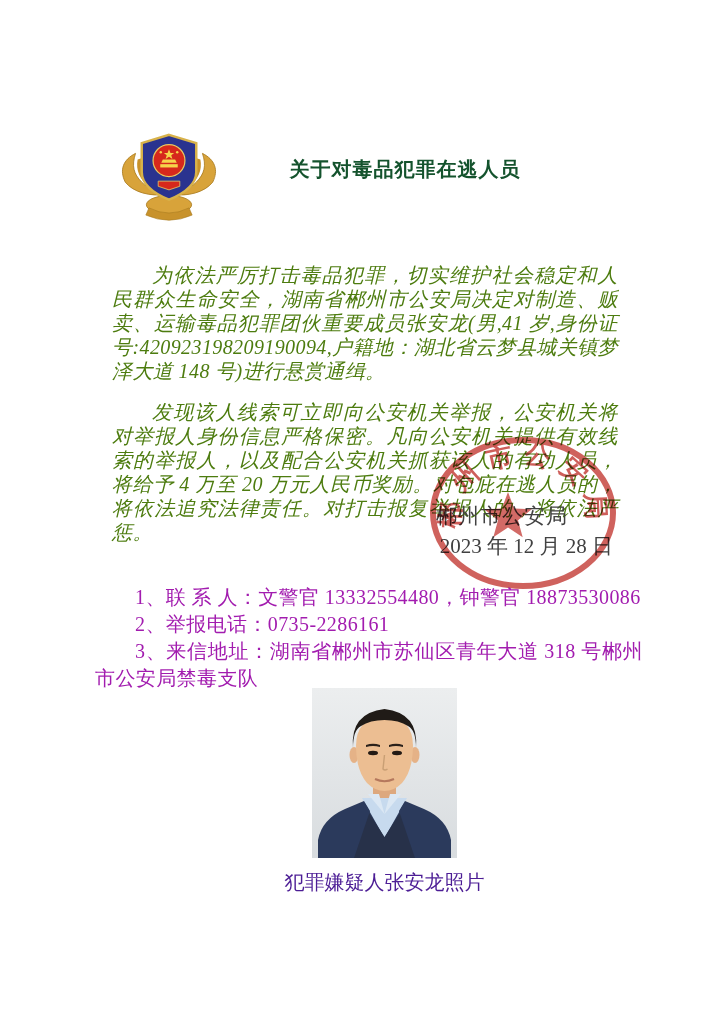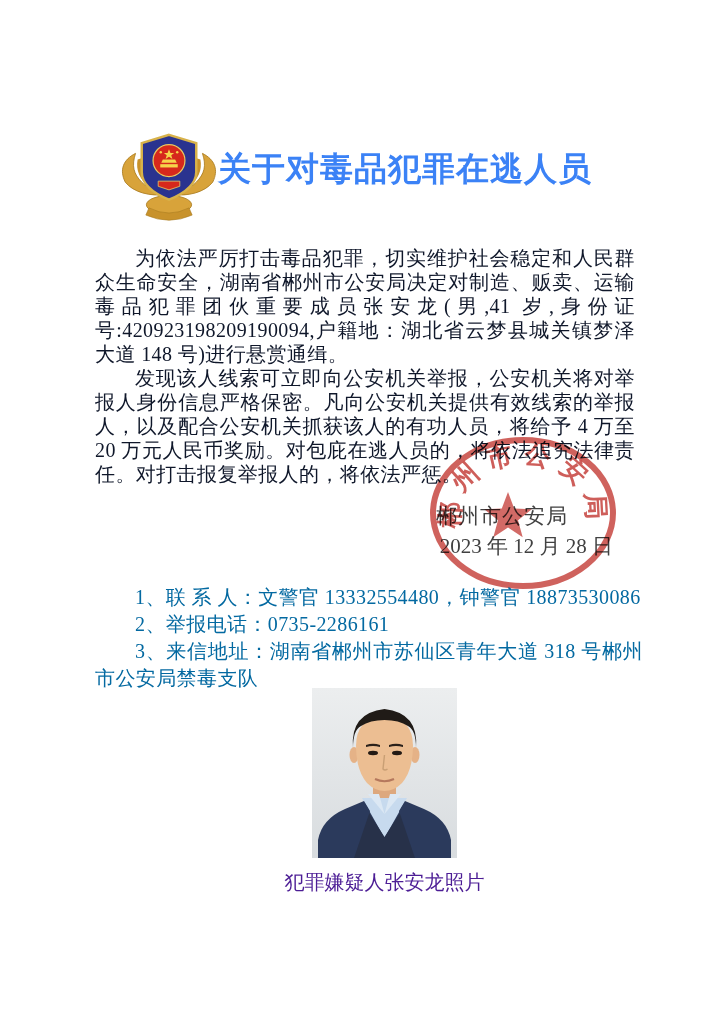--- a/index.html
+++ b/index.html
@@ -6,37 +6,37 @@
   .page{
     position:relative;width:724px;height:1024px;background:#ffffff;
     margin:0 auto;overflow:hidden;
     font-family:"Liberation Serif","DejaVu Serif",serif;
     color:#303030;
   }
   
   .badge{position:absolute;left:115px;top:128px;width:108px;height:96px;}
   
   .title-block{position:absolute;left:150px;top:150px;width:510px;text-align:center;}
-  .title-line{font-size:33px;line-height:38px;font-weight:bold;color:#3b82f6;letter-spacing:1px;}
+  .title-line{font-size:20px;line-height:38px;font-weight:bold;color:#14532d;letter-spacing:1px;}
   
   .body-block{position:absolute;left:95px;top:246px;width:540px;}
-  .body-block p{margin:0;font-size:20px;line-height:24px;text-indent:2em;
-    text-align:justify;letter-spacing:0.4px;color:#0f172a;}
+  .body-block p{margin:17px;font-size:20px;line-height:24px;text-indent:2em;
+    text-align:justify;letter-spacing:0.4px;color:#4d7c0f;font-style:italic;}
   
   .sig-agency{position:absolute;left:402px;top:502px;width:200px;text-align:center;
     font-size:21px;color:#414141;letter-spacing:1px;}
   .sig-date{position:absolute;left:393px;top:532px;width:220px;text-align:right;
     font-size:21px;color:#414141;}
   
   .seal{position:absolute;left:425px;top:430px;width:198px;height:166px;
     mix-blend-mode:multiply;opacity:.92;}
   
   .contacts{position:absolute;left:95px;top:584px;width:548px;}
   .contact-line{font-size:20px;line-height:27px;text-indent:2em;text-align:justify;
-    letter-spacing:0.4px;color:#0369a1;}
+    letter-spacing:0.4px;color:#a21caf;}
   
   .photo{position:absolute;left:312px;top:688px;width:145px;height:170px;}
   .photo-caption{position:absolute;left:262px;top:869px;width:245px;text-align:center;
     font-size:20px;color:#4c1d95;letter-spacing:0px;}
 </style>
 </head>
 <body>
 
 <div class="page">
 

